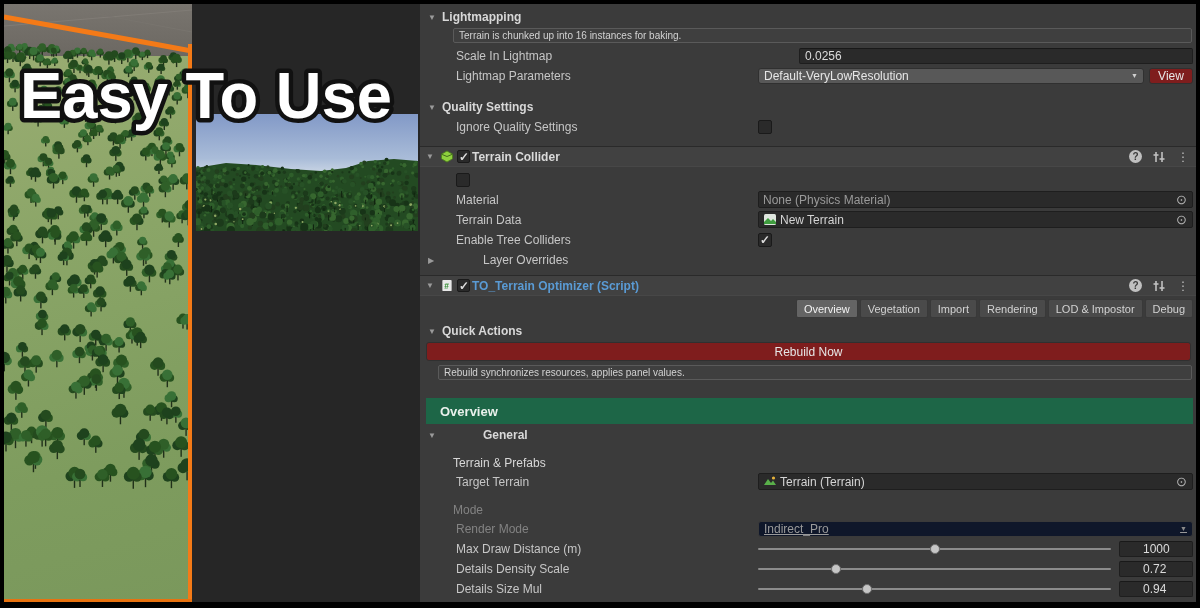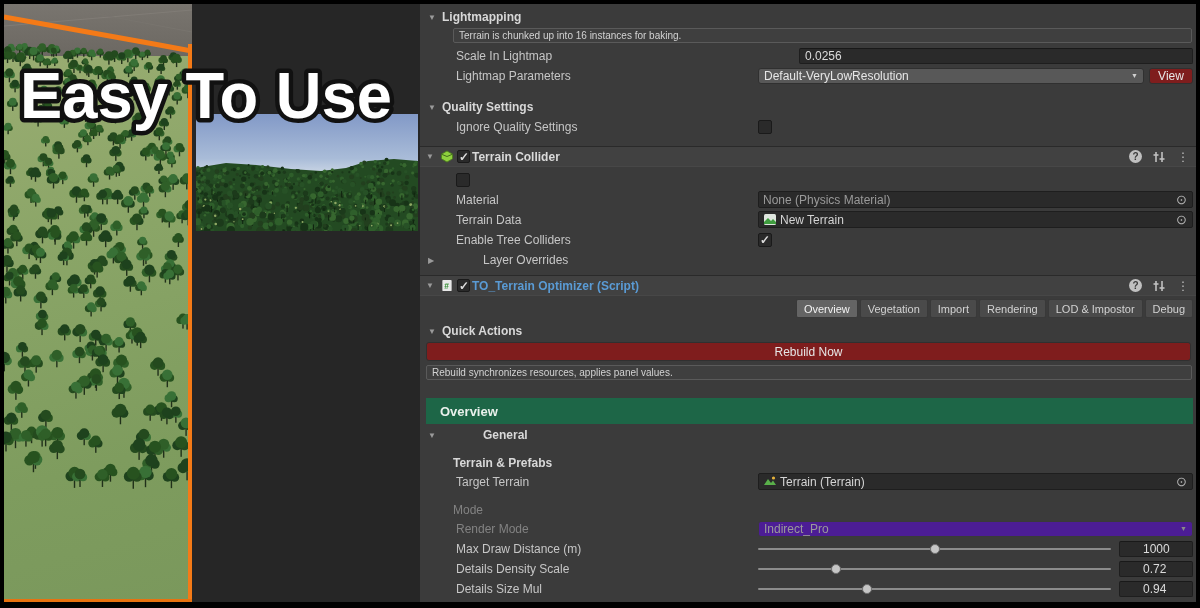--- a/index.html
+++ b/index.html
@@ -38,21 +38,21 @@
   .row { display:flex; align-items:center; height:19px; padding-left:36px; margin-top:1px; }
   .row .lbl { width:302px; flex:none; color:#c6c6c6; overflow:hidden; white-space:nowrap; }
   .row .fieldcol { flex:1; display:flex; align-items:center; margin-right:3px; min-width:0; }
   .lbl.dis { color:#828282; }
   .textfield { background:#2a2a2a; border:1px solid #1e1e1e; border-top-color:#191919;
                border-radius:2px; height:16px; line-height:14px; padding:0 5px; color:#dcdcdc;
                flex:1; }
   .dropdown { background:#585858; border:1px solid #303030; border-radius:3px; height:16px;
               display:flex; align-items:center; padding:0 5px; color:#e6e6e6; flex:1; min-width:0; }
   .dropdown .dd-arrow { margin-left:auto; font-size:7px; color:#cfcfcf; }
-  .dropdown.dis { background:#4c1d95; color:#9a9a9a; border-color:#3a3a3a; }
+  .dropdown.dis { background:#0f172a; color:#9a9a9a; border-color:#3a3a3a;text-decoration:underline; }
   .dropdown.dis .dd-arrow { color:#8a8a8a; }
   .btn { background:#7f1d1d; border:1px solid #303030; border-radius:3px; height:16px;
          display:flex; align-items:center; justify-content:center; color:#e6e6e6; }
   .view-btn { width:44px; margin-left:5px; flex:none; }
   .checkbox { width:14px; height:14px; background:#2a2a2a; border:1px solid #1a1a1a;
               border-radius:2px; position:relative; flex:none; }
   .checkbox.checked::after { content:"✓"; position:absolute; left:1px; top:-1px;
               color:#dcdcdc; font-size:12px; font-weight:bold; }
   .objfield { background:#2a2a2a; border:1px solid #1e1e1e; border-radius:2px; height:17px;
               display:flex; align-items:center; padding:0 2px 0 4px; color:#d4d4d4; flex:1; min-width:0; }
@@ -73,21 +73,21 @@
 
   .tabs-row { display:flex; justify-content:flex-end; align-items:center; height:21px;
               margin:2px 3px 0 0; gap:2px; }
   .tab { background:#4a4a4a; border:1px solid #393939; border-radius:2px; height:19px;
          display:flex; align-items:center; padding:0 7px; font-size:11px; color:#d2d2d2; }
   .tab.active { background:#646464; color:#f2f2f2; }
 
   .rebuild { margin:3px 5px 0 6px; height:19px; font-size:12px; }
   .banner { margin:18px 3px 0 6px; height:26px; background:#1d6647; color:#e9f1ec;
             font-weight:bold; font-size:13px; display:flex; align-items:center; padding-left:14px; }
-  .subhead { margin:13px 0 0 33px; height:14px; font-weight:bold; color:#d8d8d8;
+  .subhead { margin:13px 0 0 33px; height:14px; font-weight:normal; color:#d8d8d8;
              display:flex; align-items:center; }
   .greyhead { margin:12px 0 0 33px; height:14px; color:#828282; display:flex; align-items:center; }
 
   .slider-track { position:relative; flex:1; height:16px; margin-right:8px; }
   .slider-track::before { content:""; position:absolute; left:0; right:0; top:7px; height:2px;
                           background:#8c8c8c; border-radius:1px; }
   .knob { position:absolute; top:3px; width:10px; height:10px; border-radius:50%;
           background:#c6c6c6; border:1px solid #6e6e6e; }
   .slider-val { width:74px; flex:none;padding-left:23px; }
 
@@ -2243,21 +2243,21 @@
       <span class="tab">Rendering</span>
       <span class="tab">LOD &amp; Impostor</span>
       <span class="tab">Debug</span>
     </div>
 
     <div class="sec-header mt4">
       <span class="fold">▼</span>
       <span>Quick Actions</span>
     </div>
     <div class="btn rebuild">Rebuild Now</div>
-    <div class="helpbox mt4" style="margin-left:6px">
+    <div class="helpbox mt4" style="margin-left:18px">
       <span>Rebuild synchronizes resources, applies panel values.</span>
     </div>
 
     <div class="banner">Overview</div>
 
     <div class="sec-header mt3">
       <span class="fold">▼</span>
       <span>General</span>
     </div>
 

